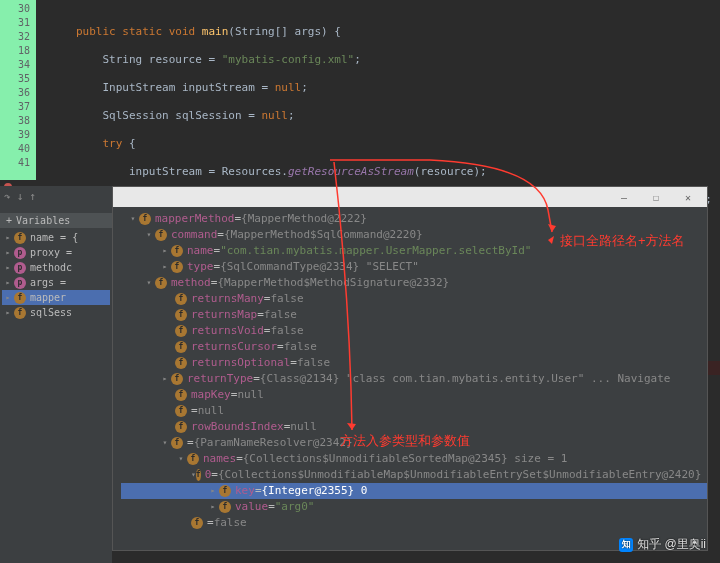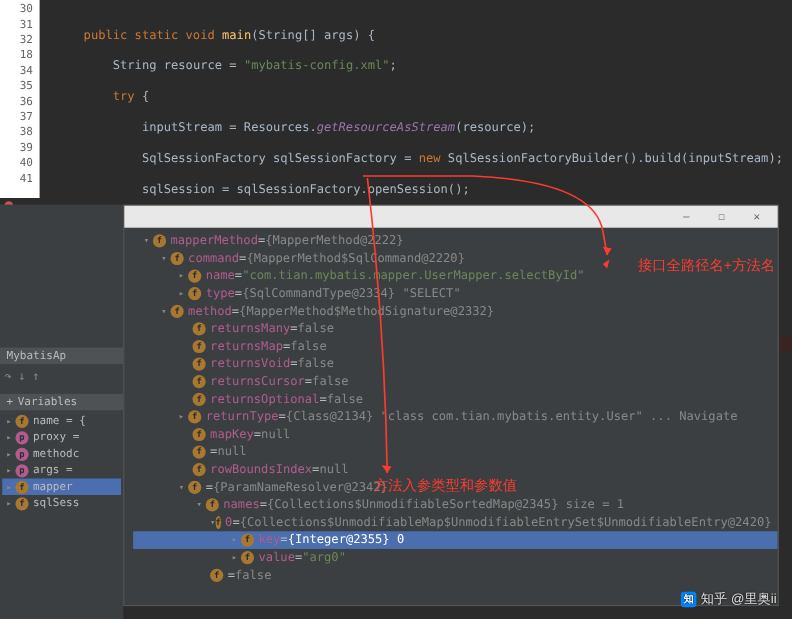--- a/index.html
+++ b/index.html
@@ -12,21 +12,21 @@
     height: 563px;
     overflow: hidden;
     position: relative;
   }
   .editor {
     display: flex;
     height: 180px;
   }
   .gutter {
     width: 36px;
-    background: #ffffff;
+    background: #86efac;
     text-align: right;
     padding-right: 6px;
     color: #606366;
     font-size: 10px;
     line-height: 14px;
     padding-top: 2px;
   }
   .gutter .ln { height: 14px; }
   .gutter .bp { color:#c75450;margin-top:48px; }
   .code {
@@ -107,21 +107,21 @@
     justify-content: center;
     margin-right: 4px;
     font-weight: bold;
   }
   .badge.p { background: #b05c8e; }
   .fname { color: #b05c8e; }
   .fval { color: #888888; text-align: right; }
   .fstr { color: #6a8759; }
   .annotation1 {
     position: absolute;
-    left: 580px;
+    left: 560px;
     top: 232px;
     color: #ff3b30;
     font-family: sans-serif;
     font-size: 13px;
     z-index: 50;
   }
   .annotation2 {
     position: absolute;
     left: 340px;
     top: 432px;
@@ -209,35 +209,36 @@
       <div class="ln">50</div>
     <div class="ln">51</div>
       <div class="ln">52</div>
       <div class="ln">53</div>
     <div class="ln">54</div>
       <div class="ln">55</div>
   </div>
   <div class="code">
 <div class="code-line"><span class="kw">public static void</span> <span class="method">main</span><span>(String[] args) {</span></div>
 <div class="code-line">    <span>String resource = </span><span class="str">"mybatis-config.xml"</span><span>;</span></div>
+<div class="code-line">    <span>InputStream inputStream = </span><span class="kw">null</span><span>;</span></div>
+<div class="code-line">    <span>SqlSession sqlSession = </span><span class="kw">null</span><span>;</span></div>
 <div class="code-line">    <span class="kw">try</span><span> {</span></div>
 <div class="code-line">        <span>inputStream = Resources.</span><span class="ital">getResourceAsStream</span><span>(resource);</span></div>
 <div class="code-line">        <span>SqlSessionFactory sqlSessionFactory = </span><span class="kw">new</span><span> SqlSessionFactoryBuilder().build(inputStream);</span></div>
 <div class="code-line">        <span>sqlSession = sqlSessionFactory.openSession();</span></div>
 <div class="code-line"></div>
 <div class="code-line">        <span>UserMapper userMapper = sqlSession.getMapper(UserMapper.</span><span class="kw">class</span><span>);</span></div>
 <div class="code-line">        <span class="comment">//下面这行代码就是今天的重点</span></div>
 <div class="code-line">        <span>User user = userMapper.selectById(</span><span class="num">1</span><span>);</span></div>
 <div class="code-line hl">        <span>System.</span><span class="const">out</span><span>.println(user);</span></div>
   </div>
 </div>
 <div class="brk-dot"></div>
 
 <div class="left-strip">
-  <div class="tab">MybatisAp</div>
   <div class="tb">
     <span>↷</span>
     <span>↓</span>
     <span>↑</span>
   </div>
   <div class="vars">
     <span>+</span>
     <span>Variables</span>
   </div>
   <div class="left-tree">

